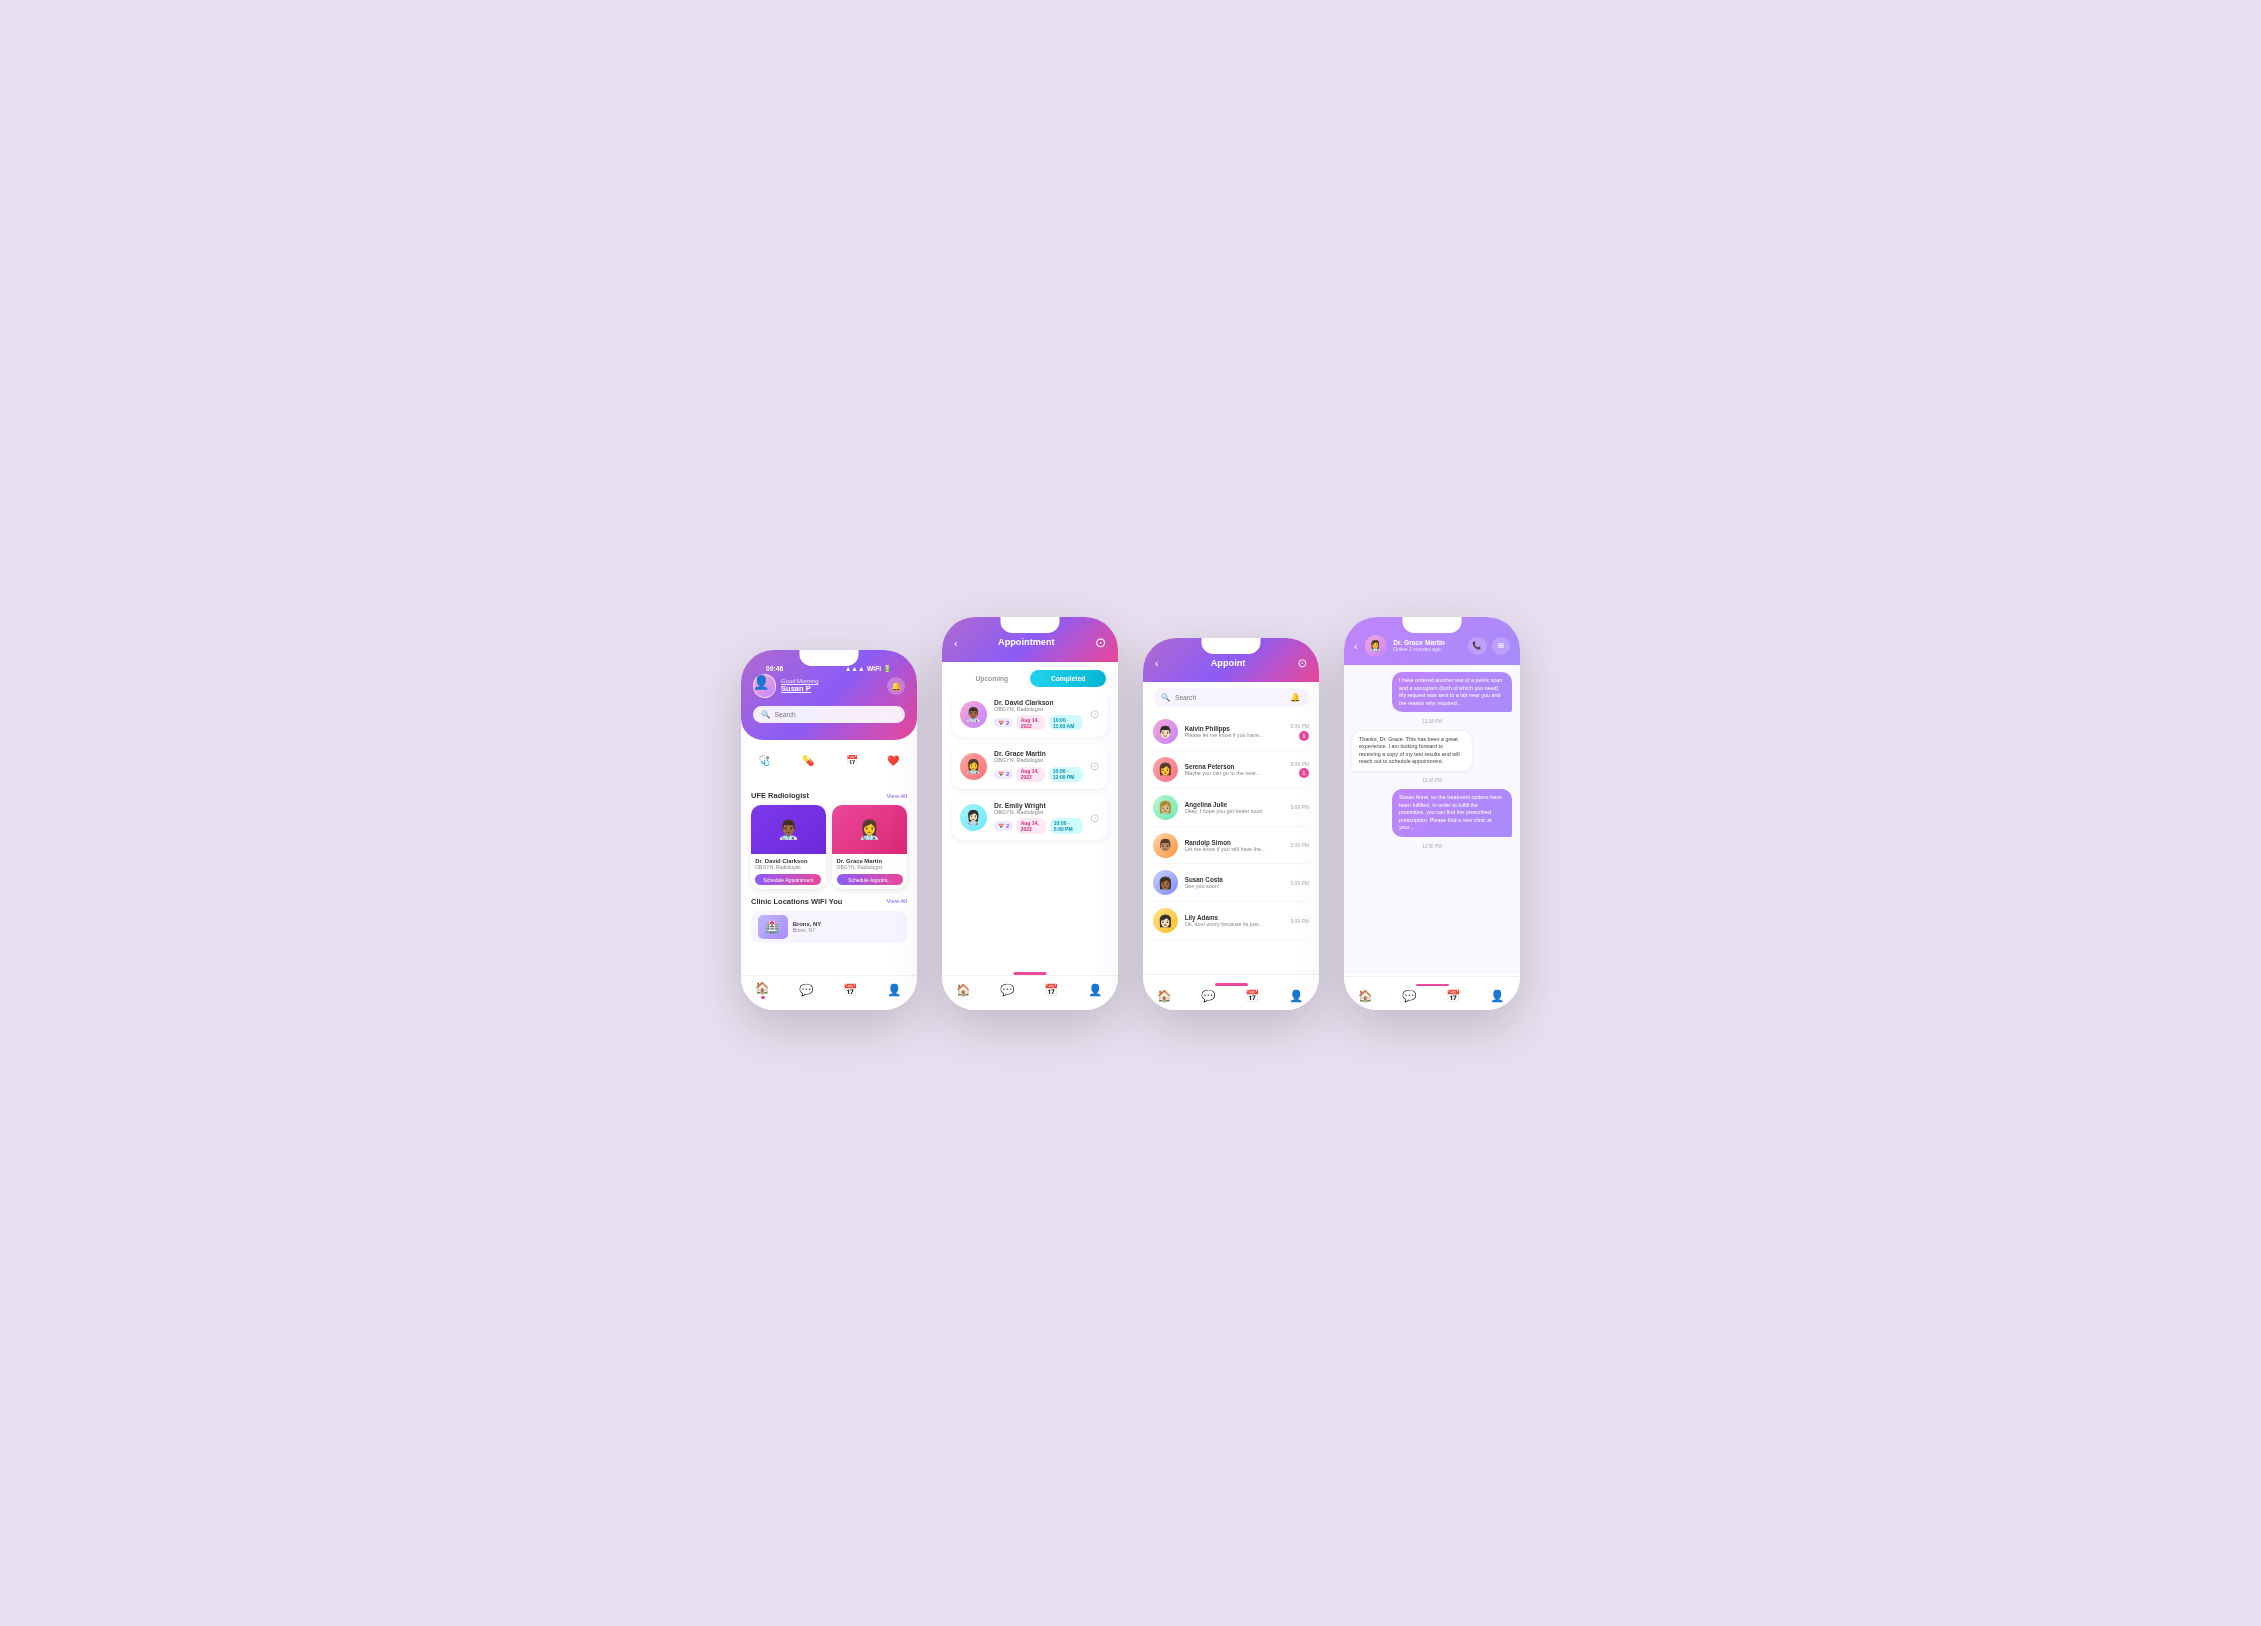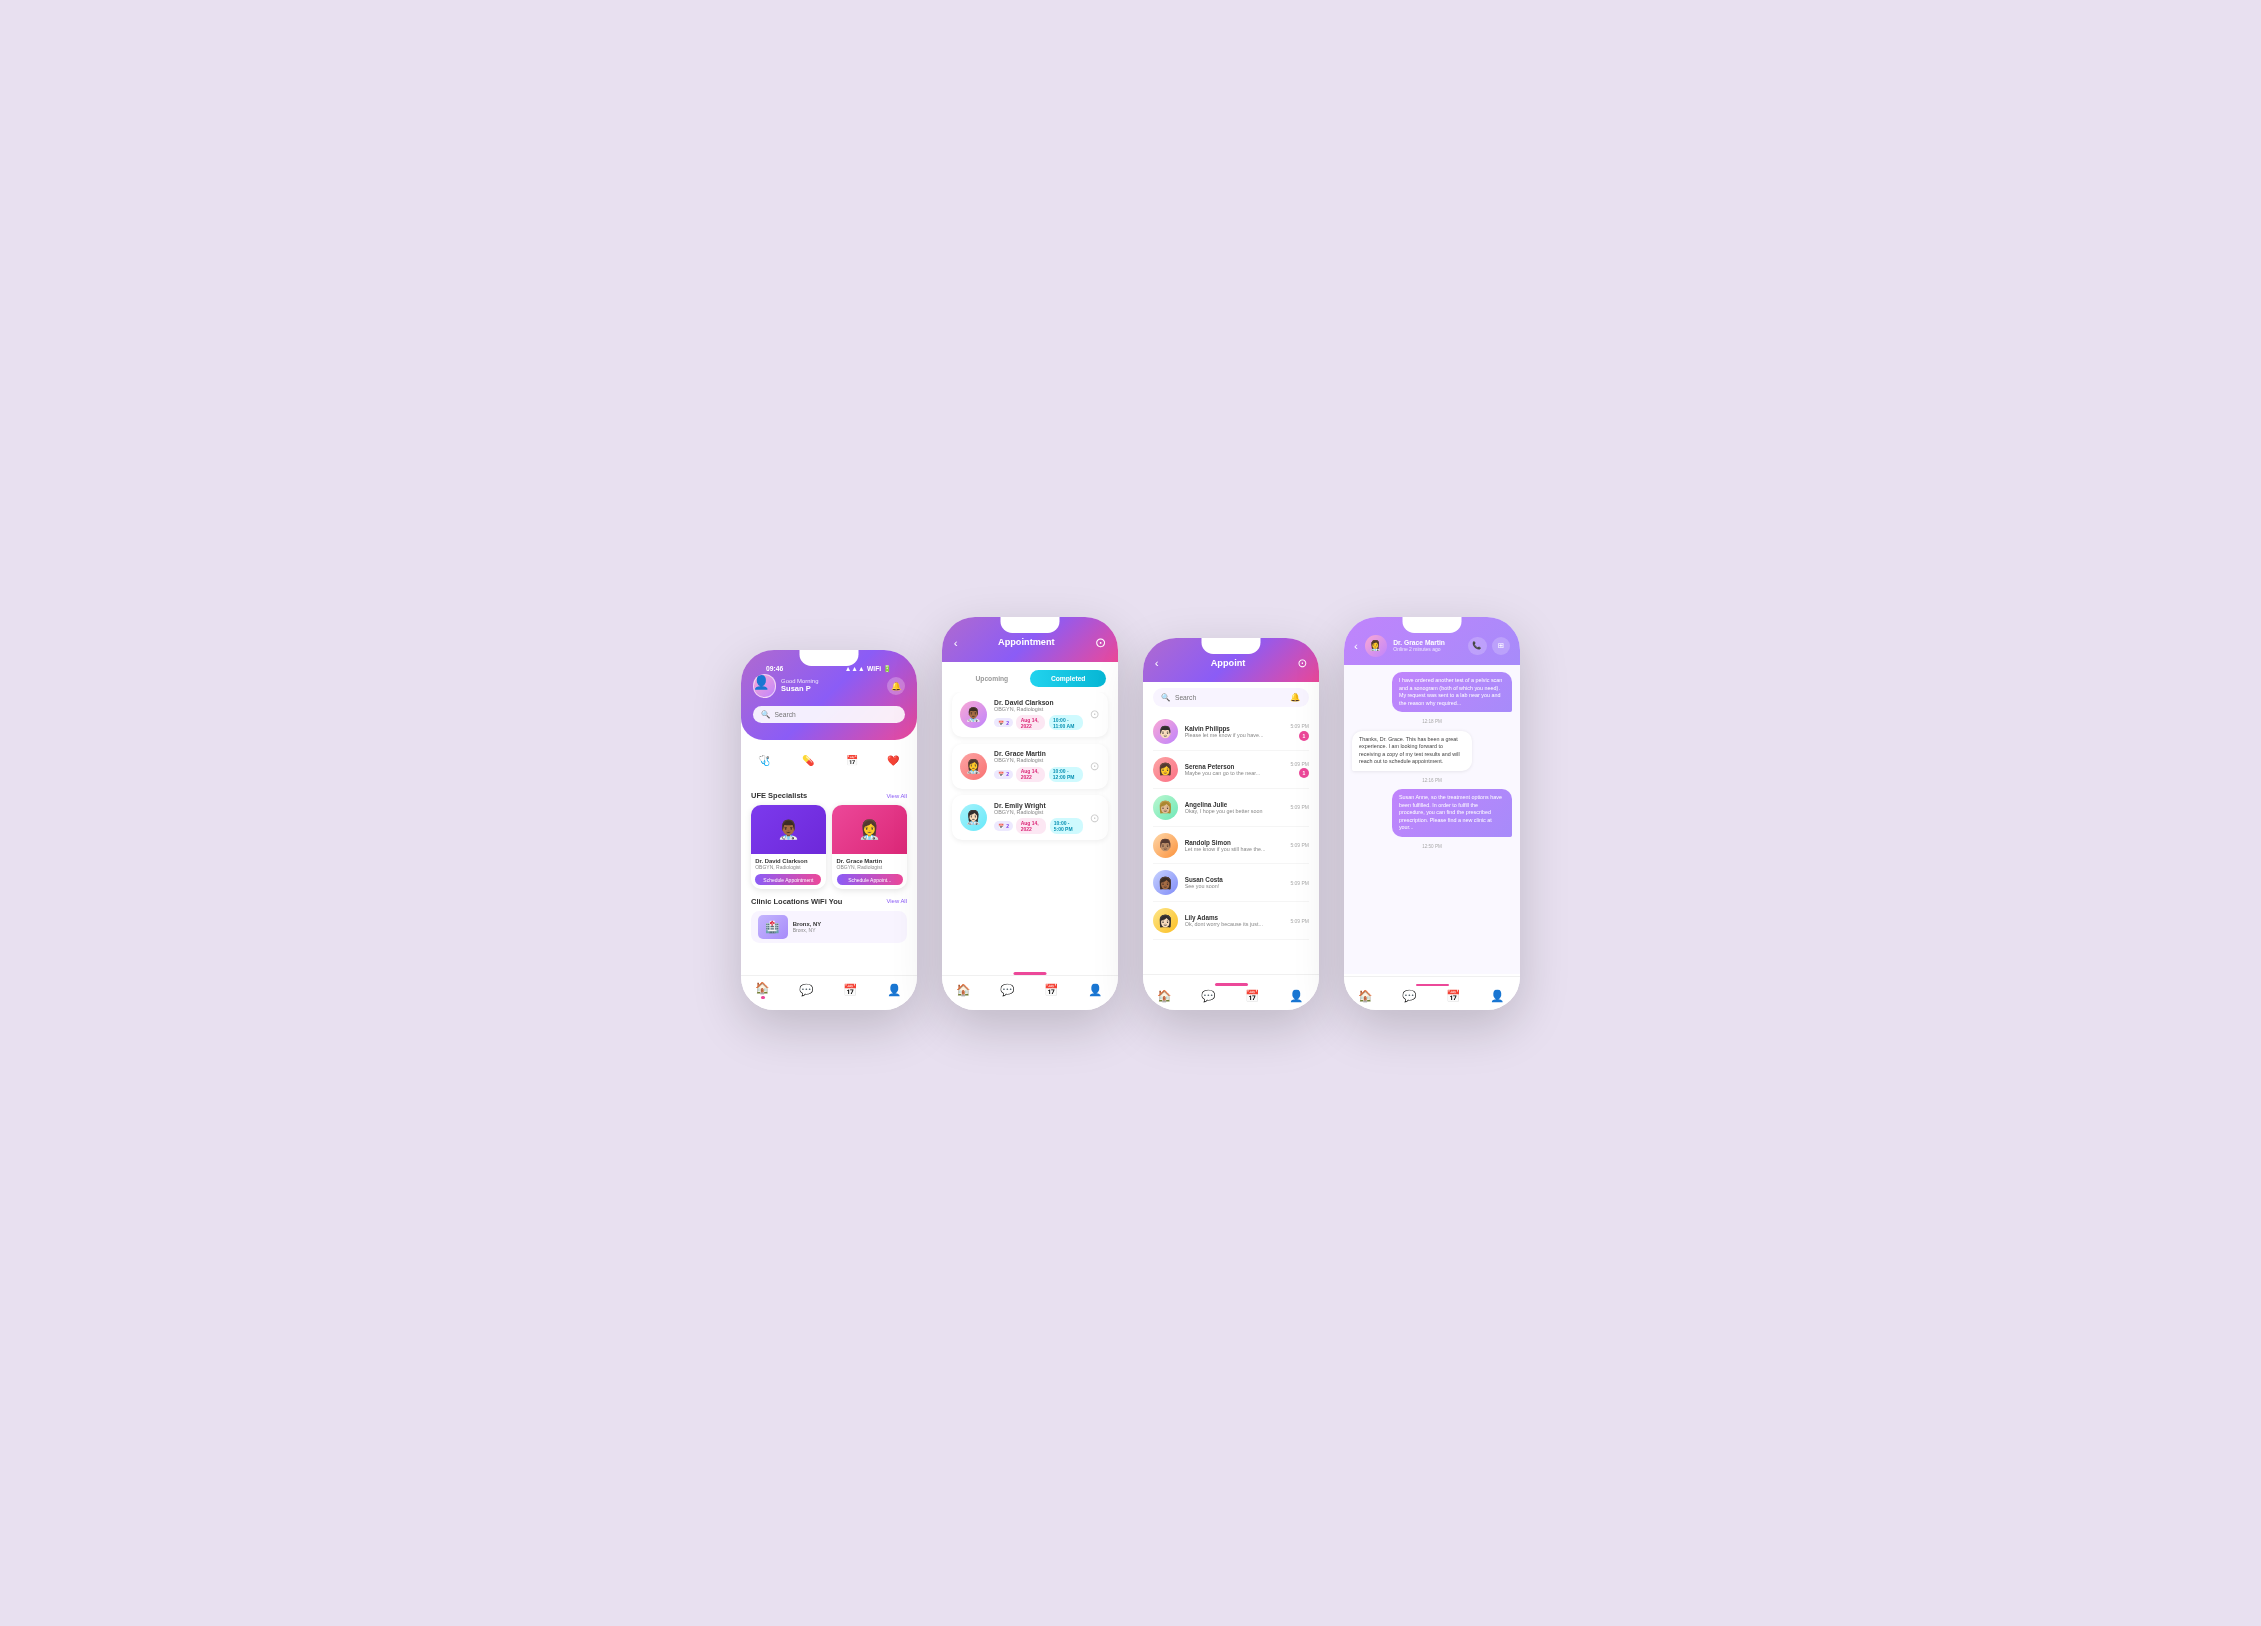--- a/index.html
+++ b/index.html
@@ -67,21 +67,21 @@
       align-items: center;
       margin-bottom: 8.4px;
     }
     .p1-greeting-left { display: flex; align-items: center; gap: 5px; }
     .avatar-sm {
       width: 23.4px; height: 23.4px;
       border-radius: 50%;
       background: linear-gradient(135deg, #f9a8d4, #c084fc);
       border: 1.7px solid rgba(255,255,255,0.6);
     }
-    .greeting-text { color: #fff; }
+    .greeting-text { color: #fff; text-decoration: underline; }
     .greeting-text .good-morning { font-size: 5.9px; opacity: 0.85; }
     .greeting-text .name { font-size: 7.5px; font-weight: 700; }
     .bell-icon {
       width: 18.4px; height: 18.4px;
       background: rgba(255,255,255,0.25);
       border-radius: 50%;
       display: flex; align-items: center; justify-content: center;
       color: #fff; font-size: 8.4px;
     }
     .search-bar {
@@ -457,21 +457,21 @@
         <span class="nav-icon-label">Appointment</span>
       </div>
       <div class="nav-icon-item">
         <div class="nav-icon-circle">❤️</div>
         <span class="nav-icon-label">Health Tips</span>
       </div>
     </div>
 
     <div class="section">
       <div class="section-header">
-        <span class="section-title">UFE Specialists</span>
+        <span class="section-title">UFE Radiologist</span>
         <span class="view-all">View All</span>
       </div>
       <div class="doctor-cards">
         <div class="doctor-card">
           <div class="doctor-card-img purple">👨🏾‍⚕️</div>
           <div class="doctor-card-info">
             <div class="doctor-name">Dr. David Clarkson</div>
             <div class="doctor-spec">OBGYN, Radiologist</div>
             <button class="schedule-btn">Schedule Appointment</button>
           </div>

